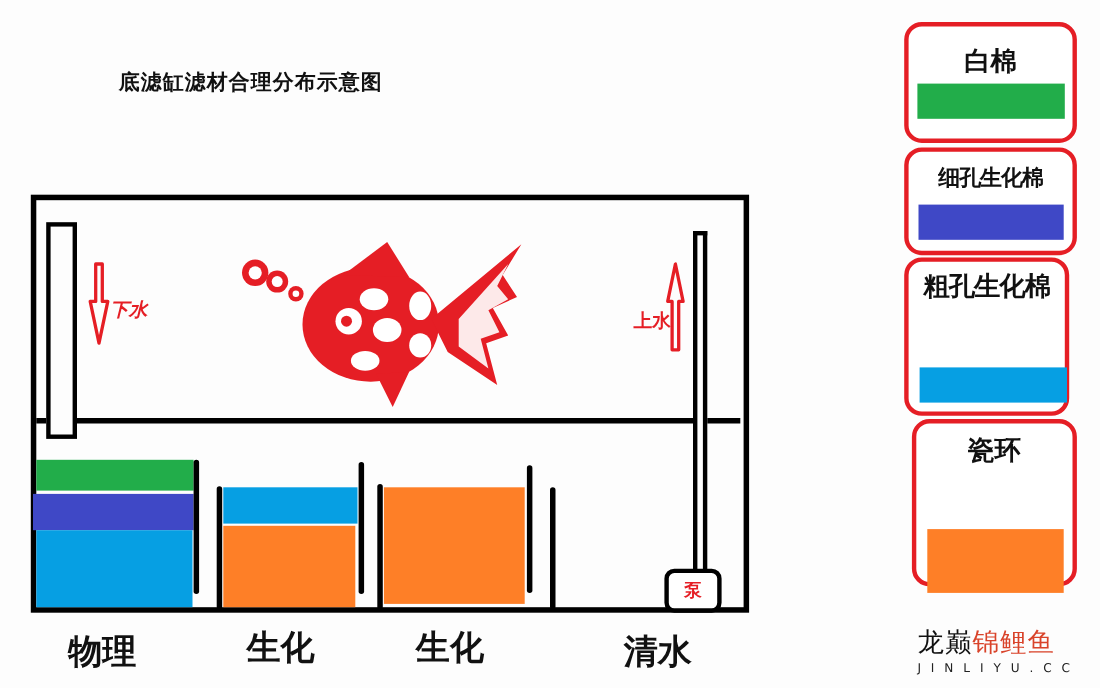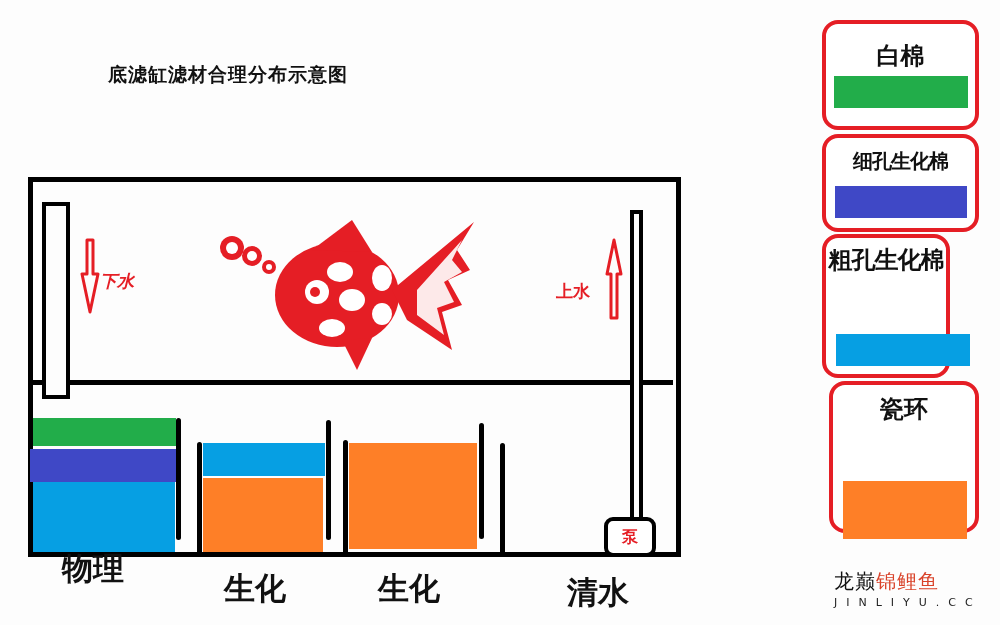--- a/index.html
+++ b/index.html
@@ -37,21 +37,21 @@
   .chamber-label { font-size: 31px; font-weight: bold; color: #111; white-space: nowrap; }
   .legend-box {
     position: absolute; border: 4px solid #e51e25; border-radius: 16px; background: #fff;
     box-sizing: border-box;
   }
   .legend-text {
     position: absolute; font-weight: bold; color: #111; font-size: 24px;
     white-space: nowrap; left: 0; right: 0; text-align: center;
   }
   .swatch { position: absolute; }
-  .logo-cn { font-size: 20px; white-space: nowrap; letter-spacing: 1px; }
+  .logo-cn { font-size: 24px; white-space: nowrap; letter-spacing: 1px; }
   .logo-en { font-size: 11px; letter-spacing: 9px; white-space: nowrap; color: #222; }
 </style>
 </head>
 <body>
 
 <div class="abs title">底滤缸滤材合理分布示意图</div>
 
 <div class="abs frame"></div>
 
 <div class="abs hline" style="left:33px; top:380px; width:640px; height:5px;"></div>
@@ -90,55 +90,55 @@
     <ellipse cx="120" cy="118" rx="13" ry="9"></ellipse>
     <path d="M205 80 L250 30 L240 50 L250 62 L232 72 L242 92 L225 98 L232 125 L205 105 Z" opacity="0.9"></path>
   </g>
   <circle cx="103" cy="82" r="5" fill="#e51e25"></circle>
 </svg>
 
 <div class="abs pipe-right"></div>
 <svg class="abs" style="left:605px; top:238px;" width="18" height="82" viewBox="0 0 18 82">
   <path d="M6 80 H12 V36 H16 L9 2 L2 36 H6 Z" fill="none" stroke="#e51e25" stroke-width="3" stroke-linejoin="round"></path>
 </svg>
-<div class="abs flow-label" style="left:556px; top:280px;">上水</div>
+<div class="abs flow-label" style="left:576px; top:280px;">上水</div>
 
 <div class="abs swatch" style="left:33px; top:418px; width:143px; height:28px; background:#22ad4a;"></div>
 <div class="abs swatch" style="left:30px; top:449px; width:146px; height:33px; background:#3f48c6;"></div>
 <div class="abs swatch" style="left:33px; top:482px; width:142px; height:70px; background:#069fe3;"></div>
 <div class="abs vline" style="left:176px; top:418px; width:5px; height:122px;"></div>
 
 <div class="abs vline" style="left:197px; top:442px; width:5px; height:112px;"></div>
 <div class="abs swatch" style="left:203px; top:443px; width:122px; height:33px; background:#069fe3;"></div>
 <div class="abs swatch" style="left:203px; top:478px; width:120px; height:74px; background:#fe7f27;"></div>
 <div class="abs vline" style="left:326px; top:420px; width:5px; height:120px;"></div>
 
 <div class="abs vline" style="left:343px; top:440px; width:5px; height:114px;"></div>
 <div class="abs swatch" style="left:349px; top:443px; width:128px; height:106px; background:#fe7f27;"></div>
 <div class="abs vline" style="left:479px; top:423px; width:5px; height:116px;"></div>
 
 <div class="abs vline" style="left:500px; top:443px; width:5px; height:111px;"></div>
 <div class="abs pump">泵</div>
 
-<div class="abs chamber-label" style="left:62px; top:548px;text-align:right;">物理</div>
+<div class="abs chamber-label" style="left:62px; top:572px;text-align:right;">物理</div>
 <div class="abs chamber-label" style="left:224px; top:568px;">生化</div>
 <div class="abs chamber-label" style="left:378px; top:568px;">生化</div>
 <div class="abs chamber-label" style="left:543px; top:572px;margin-left:24px;">清水</div>
 
 <div class="legend-box" style="left:822px; top:20px; width:157px; height:110px;">
   <div class="legend-text" style="top:16px;">白棉</div>
   <div class="swatch" style="left:8px; top:52px; width:134px; height:32px; background:#22ad4a;"></div>
 </div>
 
 <div class="legend-box" style="left:822px; top:134px; width:157px; height:98px;">
   <div class="legend-text" style="top:10px; font-size:20px; letter-spacing:-1px;">细孔生化棉</div>
   <div class="swatch" style="left:9px; top:48px; width:132px; height:32px; background:#3f48c6;"></div>
 </div>
 
-<div class="legend-box" style="left:822px; top:234px; width:128px; height:144px;">
+<div class="legend-box" style="left:822px; top:234px; width:150px; height:144px;">
   <div class="legend-text" style="top:6px; letter-spacing:-1px;">粗孔生化棉</div>
   <div class="swatch" style="left:10px; top:96px; width:134px; height:32px; background:#069fe3;"></div>
 </div>
 
 <div class="legend-box" style="left:829px; top:381px; width:150px; height:152px;">
   <div class="legend-text" style="top:8px;">瓷环</div>
   <div class="swatch" style="left:10px; top:96px; width:124px; height:58px; background:#fe7f27;"></div>
 </div>
 
 <div class="abs" style="left:834px; top:568px;">

